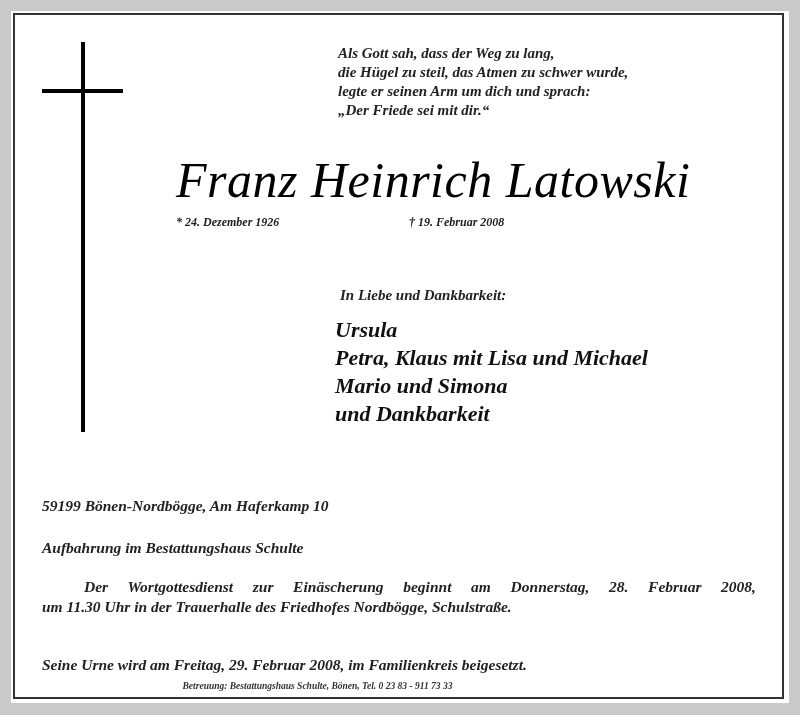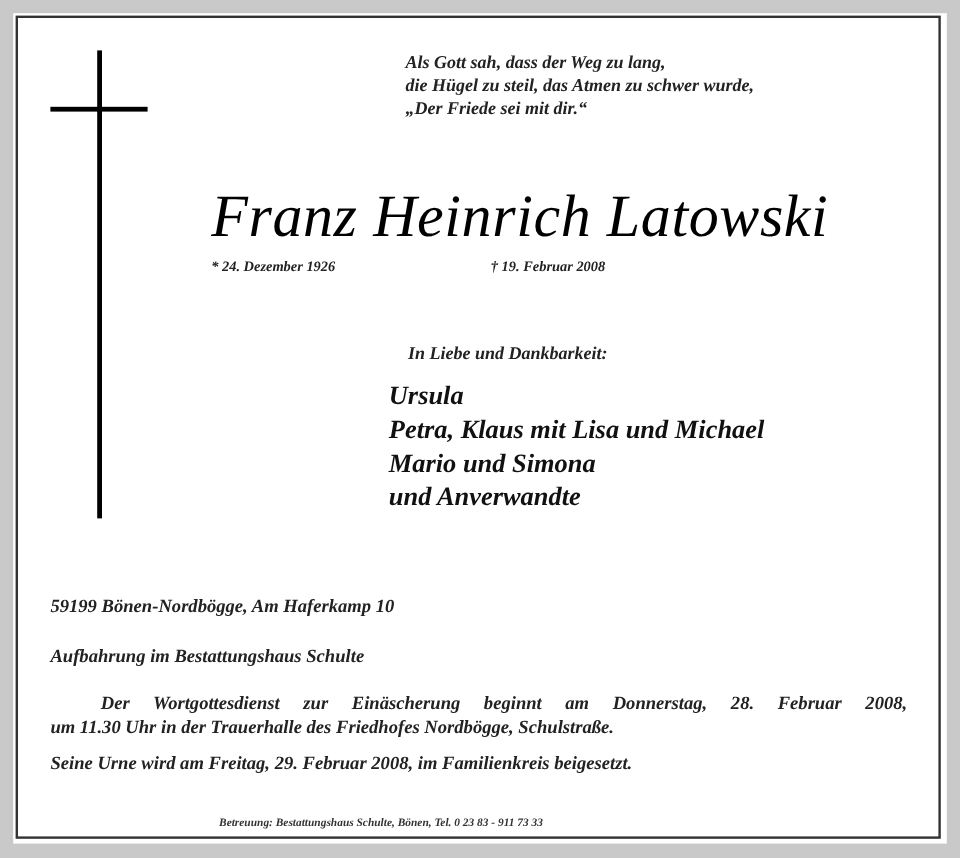--- a/index.html
+++ b/index.html
@@ -64,40 +64,40 @@
   .dates .death { position: absolute; left: 233px; top: 0; }
   .gratitude {
     position: absolute;
     left: 340px; top: 285px;
     font-style: italic; font-weight: bold;
     font-size: 15px; line-height: 20px;
     color: #222; white-space: nowrap; text-align: right;
   }
   .family {
     position: absolute;
-    left: 324px; top: 316px;
+    left: 335px; top: 316px;
     font-style: italic; font-weight: bold;
     font-size: 22px; line-height: 28px;
     color: #111;
   }
   .family div { white-space: nowrap; }
   .info {
     position: absolute;
     left: 42px;
     font-style: italic; font-weight: bold;
     font-size: 15.5px; line-height: 20px;
     color: #222;
     white-space: nowrap;
   }
   .addr { top: 496px; }
   .viewing { top: 538px; }
   .service { top: 577px; width: 714px; }
   .service div { white-space: nowrap; }
   .service .l1 { text-align: justify; text-align-last: justify; margin-left: 42px; }
-  .urn { top: 627px; }
+  .urn { top: 655px; }
   .footer {
     position: absolute;
     left: 0; width: 635px; top: 680px;
     text-align: center;
     font-style: italic; font-weight: bold;
     font-size: 9.5px; line-height: 12px;
     color: #333;
   }
 </style>
 </head>
@@ -107,37 +107,38 @@
 <div class="frame"></div>
 
 <div>
   <div class="cross-v"></div>
   <div class="cross-h"></div>
 </div>
 
 <div class="poem">
   <div>Als Gott sah, dass der Weg zu lang,</div>
   <div>die Hügel zu steil, das Atmen zu schwer wurde,</div>
+  <div>legte er seinen Arm um dich und sprach:</div>
   <div>„Der Friede sei mit dir.“</div>
 </div>
 
 <div class="name">Franz Heinrich Latowski</div>
 
 <div class="dates">
   <span>* 24. Dezember 1926</span>
   <span class="death">† 19. Februar 2008</span>
 </div>
 
 <div class="gratitude">In Liebe und Dankbarkeit:</div>
 
 <div class="family">
   <div>Ursula</div>
   <div>Petra, Klaus mit Lisa und Michael</div>
   <div>Mario und Simona</div>
-  <div>und Anverwandte</div>
+  <div>und Dankbarkeit</div>
 </div>
 
 <div class="info addr">59199 Bönen-Nordbögge, Am Haferkamp 10</div>
 <div class="info viewing">Aufbahrung im Bestattungshaus Schulte</div>
 <div class="info service">
   <div class="l1">Der Wortgottesdienst zur Einäscherung beginnt am Donnerstag, 28. Februar 2008,</div>
   <div>um 11.30 Uhr in der Trauerhalle des Friedhofes Nordbögge, Schulstraße.</div>
 </div>
 <div class="info urn">Seine Urne wird am Freitag, 29. Februar 2008, im Familienkreis beigesetzt.</div>
 

